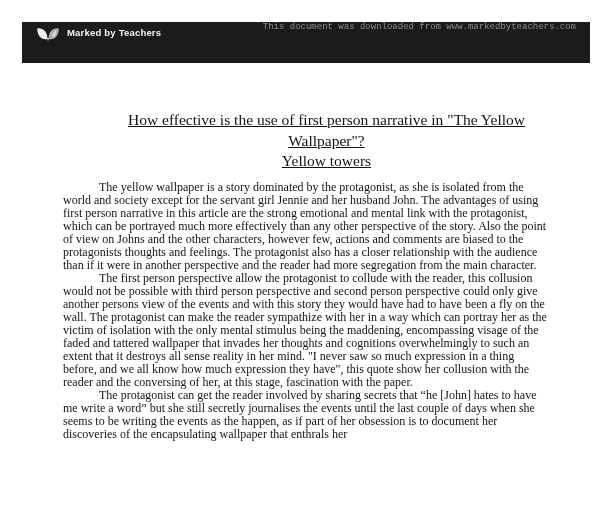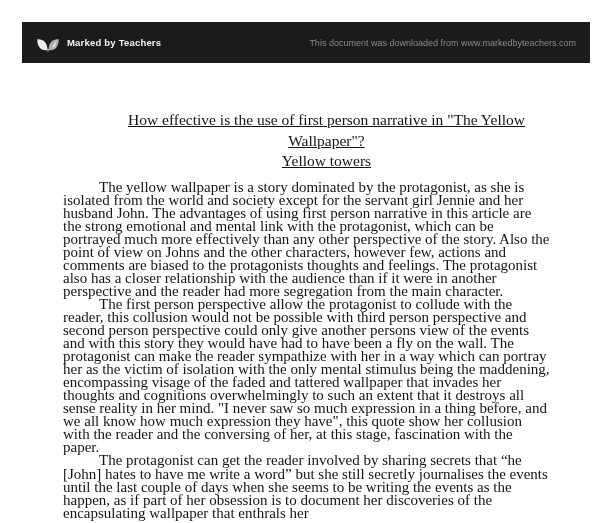--- a/index.html
+++ b/index.html
@@ -12,58 +12,58 @@
     font-family: "Liberation Serif", serif;
   }
   .banner {
     position: absolute;
     left: 22px;
     top: 22px;
     width: 568px;
     height: 41px;
     background: #1b1b1b;
     display: flex;
-    align-items: center;
+    align-items: flex-start;
     justify-content: space-between;
     padding: 0 14px;
     box-sizing: border-box;
   }
   .brand { display: flex; align-items: center; gap: 7px; }
   .brand-logo { width: 24px; height: 20px; display: block; }
   .brand-text {
     font-family: "Liberation Sans", sans-serif;
     font-size: 9.5px;
     font-weight: 700;
     letter-spacing: 0.2px;
     color: #f5f5f5;
     white-space: nowrap;
   }
   .notice {
-    font-family: Liberation Sans, sans-serif;
+    font-family: Liberation Mono, monospace;
     font-size: 9px;
     color: #8a8a8a;
     white-space: nowrap;
   }
   .doc {
     position: absolute;
     left: 63px;
     top: 110px;
     width: 487px;
     color: #141414;
   }
   .title-block {
     text-align: center;
     font-size: 15.5px;
     line-height: 20.5px;
     margin: 0 0 9px 0;
   }
   .title-line span { text-decoration: underline; margin-left: 40px; }
   .essay p {
     margin: 0;
-    font-size: 15px;
+    font-size: 12px;
     line-height: 13.05px;
     text-indent: 36px;
     text-align: left;
   }
 </style>
 </head>
 <body>
 
 <div class="page">
 

